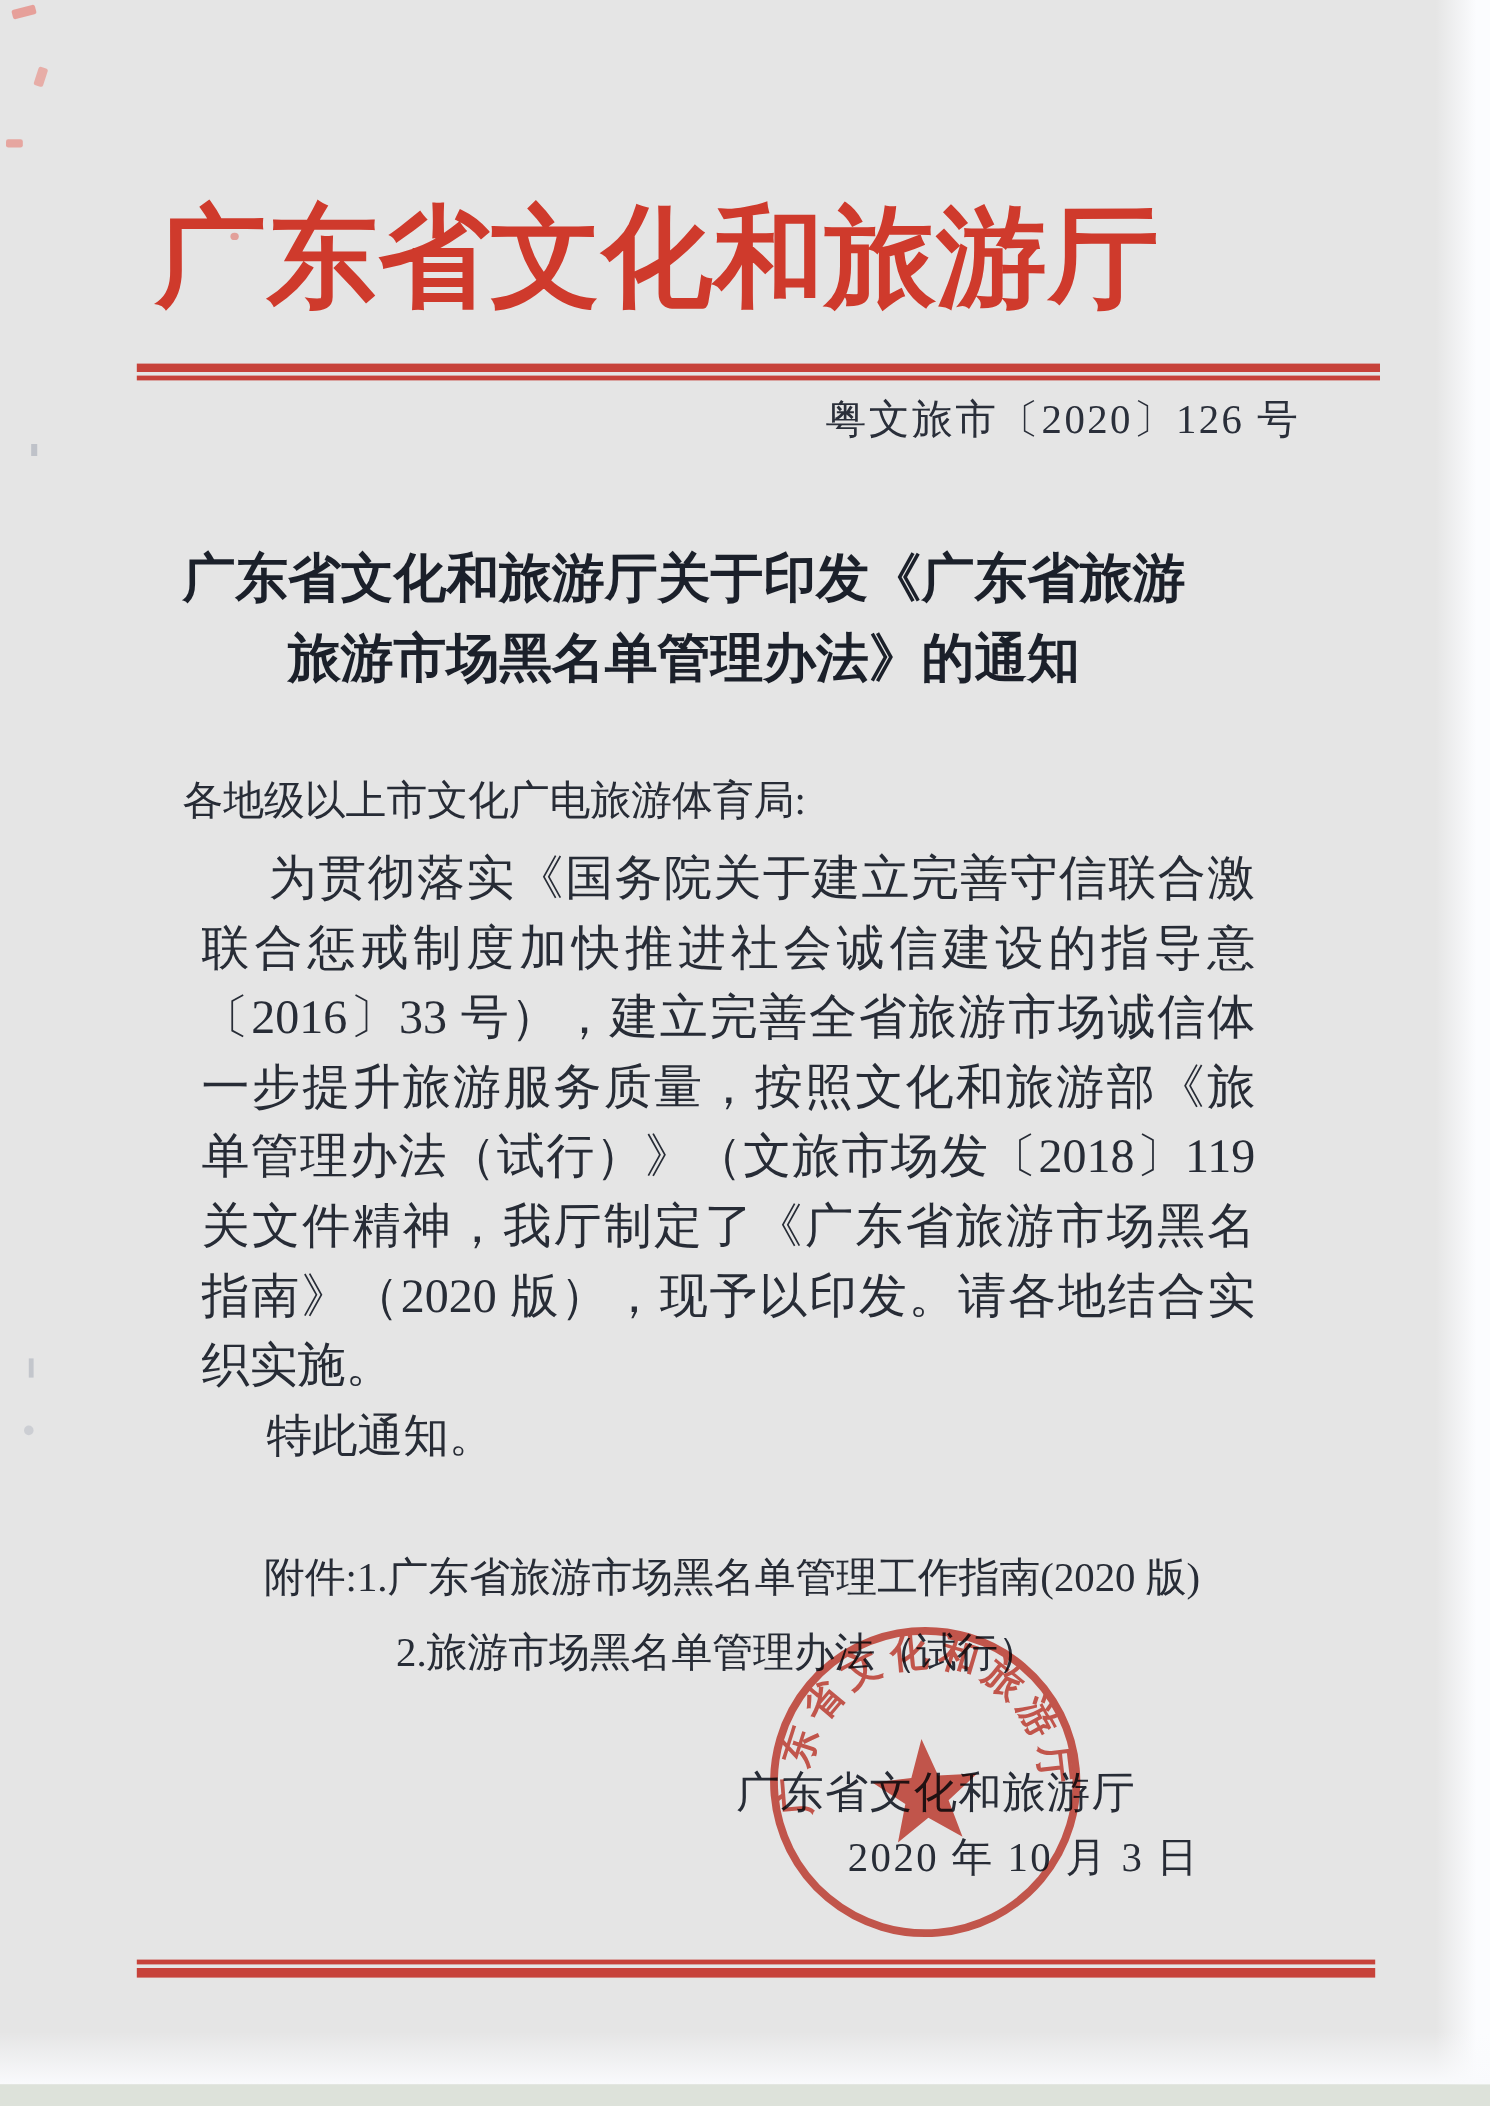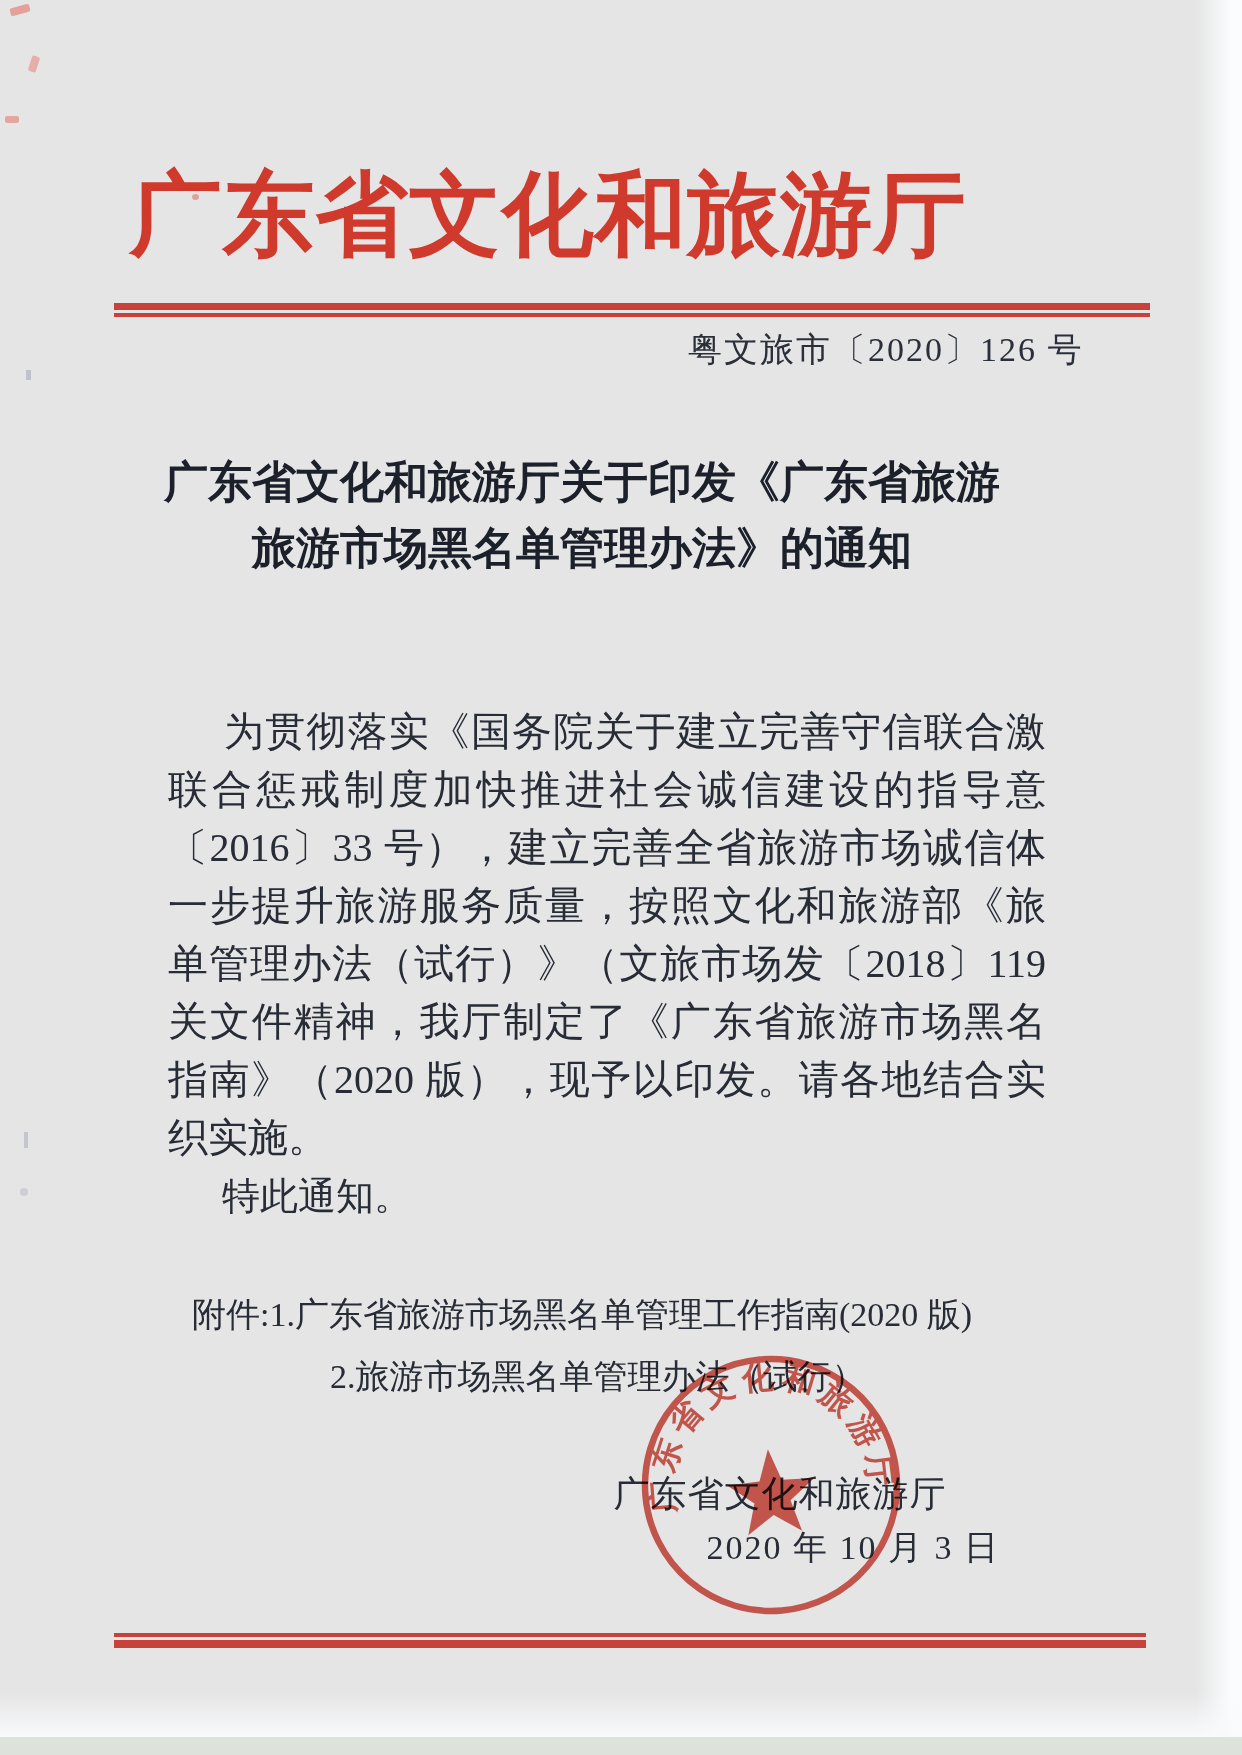--- a/index.html
+++ b/index.html
@@ -27,40 +27,40 @@
   .rule-bottom .b1{height:3.5px;margin-bottom:3px;}
   .rule-bottom .b2{height:8px;}
   .docno{
     position:absolute;left:688px;top:327px;
     font-size:34px;letter-spacing:2px;white-space:nowrap;color:#2a2f3a;
   }
   
   .title{
     position:absolute;left:0;top:450px;width:1140px;
     text-align:center;font-weight:700;font-size:44px;line-height:66px;
-    color:#1b202a;letter-spacing:0;padding-left:12px;
+    color:#1b202a;letter-spacing:0;
   }
   
   .salutation{
     position:absolute;left:152px;top:644px;
     font-size:34px;white-space:nowrap;
   }
   .para{
     position:absolute;left:168px;top:703px;width:878px;
     font-size:40px;line-height:58px;
   }
   .para .ln{height:58px;overflow:hidden;}
   .just{text-align:justify;text-align-last:justify;}
   .ind{text-indent:56px;}
   .closing{
     position:absolute;left:222px;top:1171px;
     font-size:38px;white-space:nowrap;
   }
   .att{position:absolute;font-size:34px;white-space:nowrap;}
-  .att1{left:192px;top:1292px;}
+  .att1{left:220px;top:1292px;}
   .att2{left:330px;top:1354px;}
   
   .signer{
     position:absolute;left:560px;top:1470px;width:440px;
     text-align:center;font-size:36px;letter-spacing:1px;white-space:nowrap;
   }
   .sign-date{
     position:absolute;left:560px;top:1525px;width:440px;
     text-align:right;font-size:34px;letter-spacing:2px;white-space:nowrap;
   }
@@ -104,20 +104,21 @@
     <div class="bar b2"></div>
   </div>
 
   <div class="docno">粤文旅市〔2020〕126 号</div>
 
   <div class="title">
     <div>广东省文化和旅游厅关于印发《广东省旅游</div>
     <div>旅游市场黑名单管理办法》的通知</div>
   </div>
 
+  <div class="salutation">各地级以上市文化广电旅游体育局:</div>
 
   <div class="para">
     <div class="ln just ind">为贯彻落实《国务院关于建立完善守信联合激励和失信</div>
     <div class="ln just">联合惩戒制度加快推进社会诚信建设的指导意见》（国发</div>
     <div class="ln just">〔2016〕33 号），建立完善全省旅游市场诚信体系建设，进</div>
     <div class="ln just">一步提升旅游服务质量，按照文化和旅游部《旅游市场黑名</div>
     <div class="ln just">单管理办法（试行）》（文旅市场发〔2018〕119 号）等有</div>
     <div class="ln just">关文件精神，我厅制定了《广东省旅游市场黑名单管理工作</div>
     <div class="ln just">指南》（2020 版），现予以印发。请各地结合实际，认真组</div>
     <div class="ln">织实施。</div>

